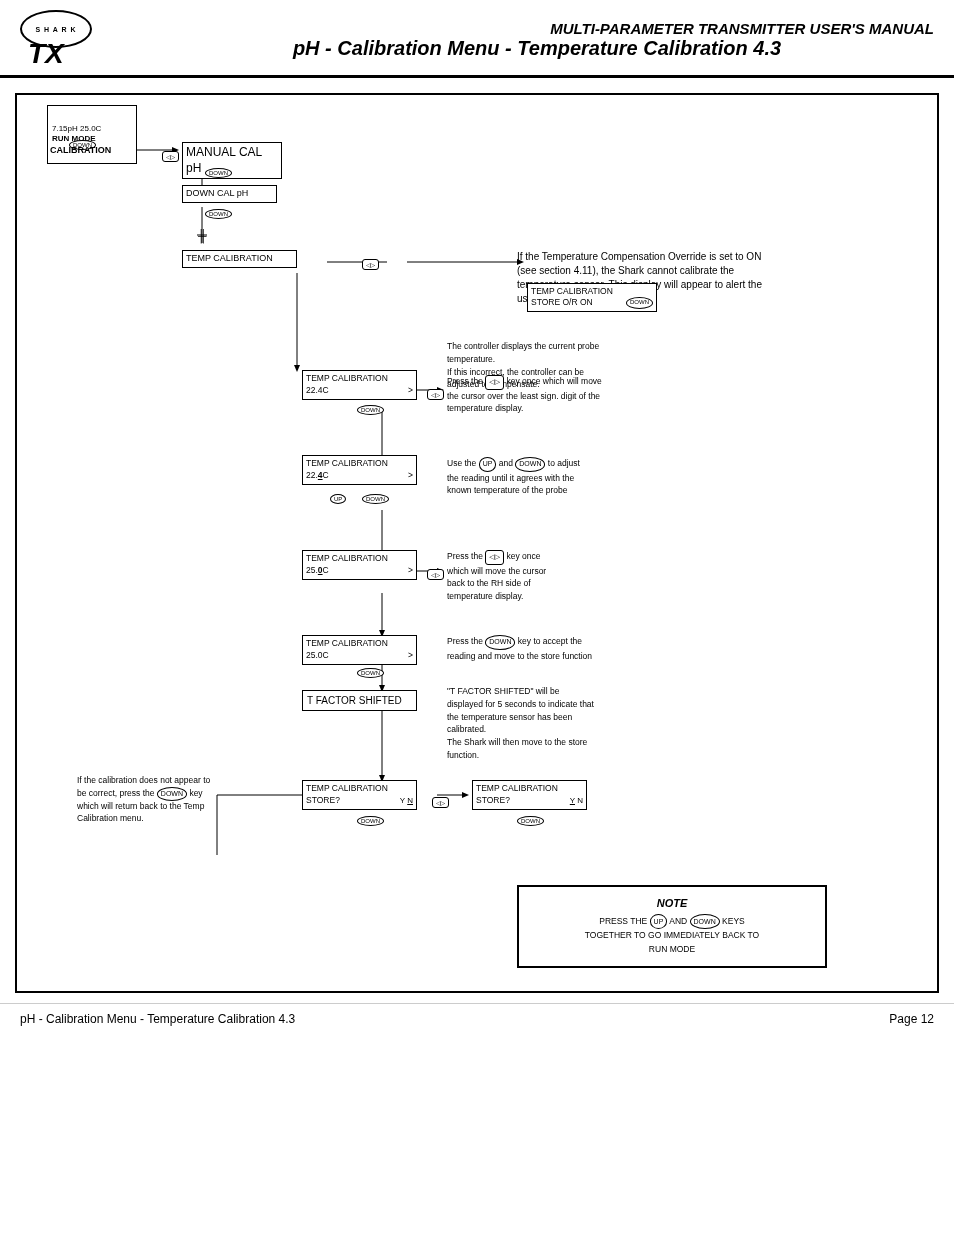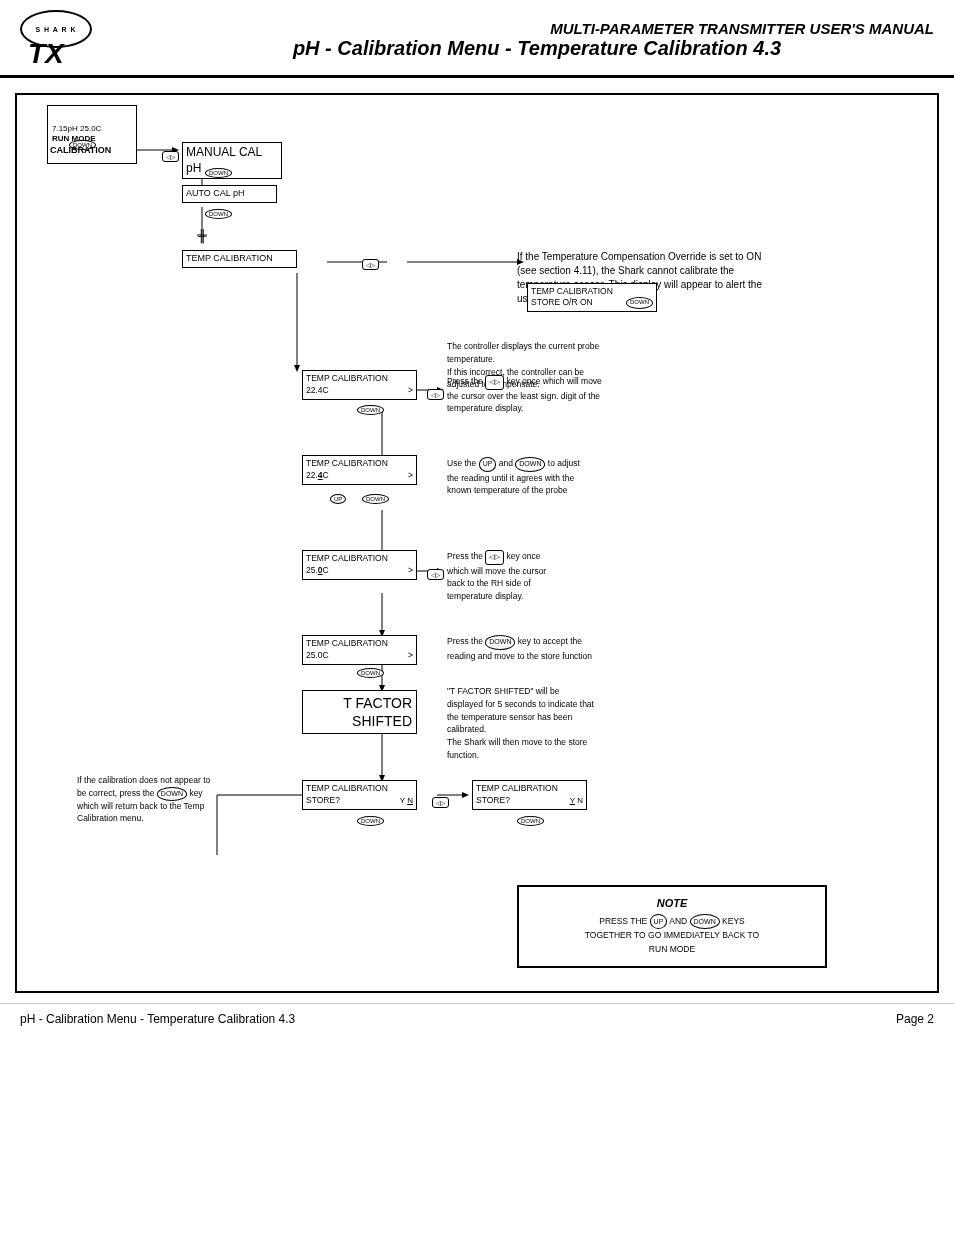--- a/index.html
+++ b/index.html
@@ -245,21 +245,21 @@
 
   <div style="position:absolute; left:145px; top:50px;">
     <span class="btn-enter">◁▷</span>
   </div>
 
   <div style="position:absolute; left:188px; top:66px;">
     <span class="btn-down">DOWN</span>
   </div>
 
   <div class="box" style="left:165px; top:90px; width:95px;">
-    <div style="font-size:9px;">AUTO CAL pH</div>
+    <div style="font-size:9px;">DOWN CAL pH</div>
   </div>
 
   <div style="position:absolute; left:188px; top:107px;">
     <span class="btn-down">DOWN</span>
   </div>
 
   <div style="position:absolute; left:181px; top:134px; font-size:12px; color:#000;">╫</div>
 
   <div class="box" style="left:165px; top:155px; width:115px;">
     <div style="font-size:9px;">TEMP CALIBRATION</div>
@@ -365,21 +365,21 @@
   <div style="position:absolute; left:340px; top:566px;">
     <span class="btn-down">DOWN</span>
   </div>
 
   <div class="label" style="left:430px; top:540px; width:310px; font-size:8.5px; line-height:1.5;">
     Press the <span class="btn-down" style="font-size:7px;">DOWN</span> key to accept the<br>
     reading and move to the store function
   </div>
 
   <div class="box" style="left:285px; top:595px; width:115px; padding:3px 4px;">
-    <div style="font-size:14px;text-align:right;">T FACTOR SHIFTED</div>
+    <div style="font-size:10px;">T FACTOR SHIFTED</div>
   </div>
 
   <div class="label" style="left:430px; top:590px; width:310px; font-size:8.5px; line-height:1.5;">
     "T FACTOR SHIFTED" will be<br>
     displayed for 5 seconds to indicate that<br>
     the temperature sensor has been<br>
     calibrated.<br>
     The Shark will then move to the store<br>
     function.
   </div>
@@ -426,14 +426,14 @@
       PRESS THE <span class="btn-up" style="font-size:7px;">UP</span> AND <span class="btn-down" style="font-size:7px;">DOWN</span> KEYS<br>
       TOGETHER TO GO IMMEDIATELY BACK TO<br>
       RUN MODE
     </div>
   </div>
 
 </div>
 
 <div class="footer">
   <span>pH - Calibration Menu - Temperature Calibration 4.3</span>
-  <span>Page 2</span>
+  <span>Page 12</span>
 </div>
 
 </body></html>

